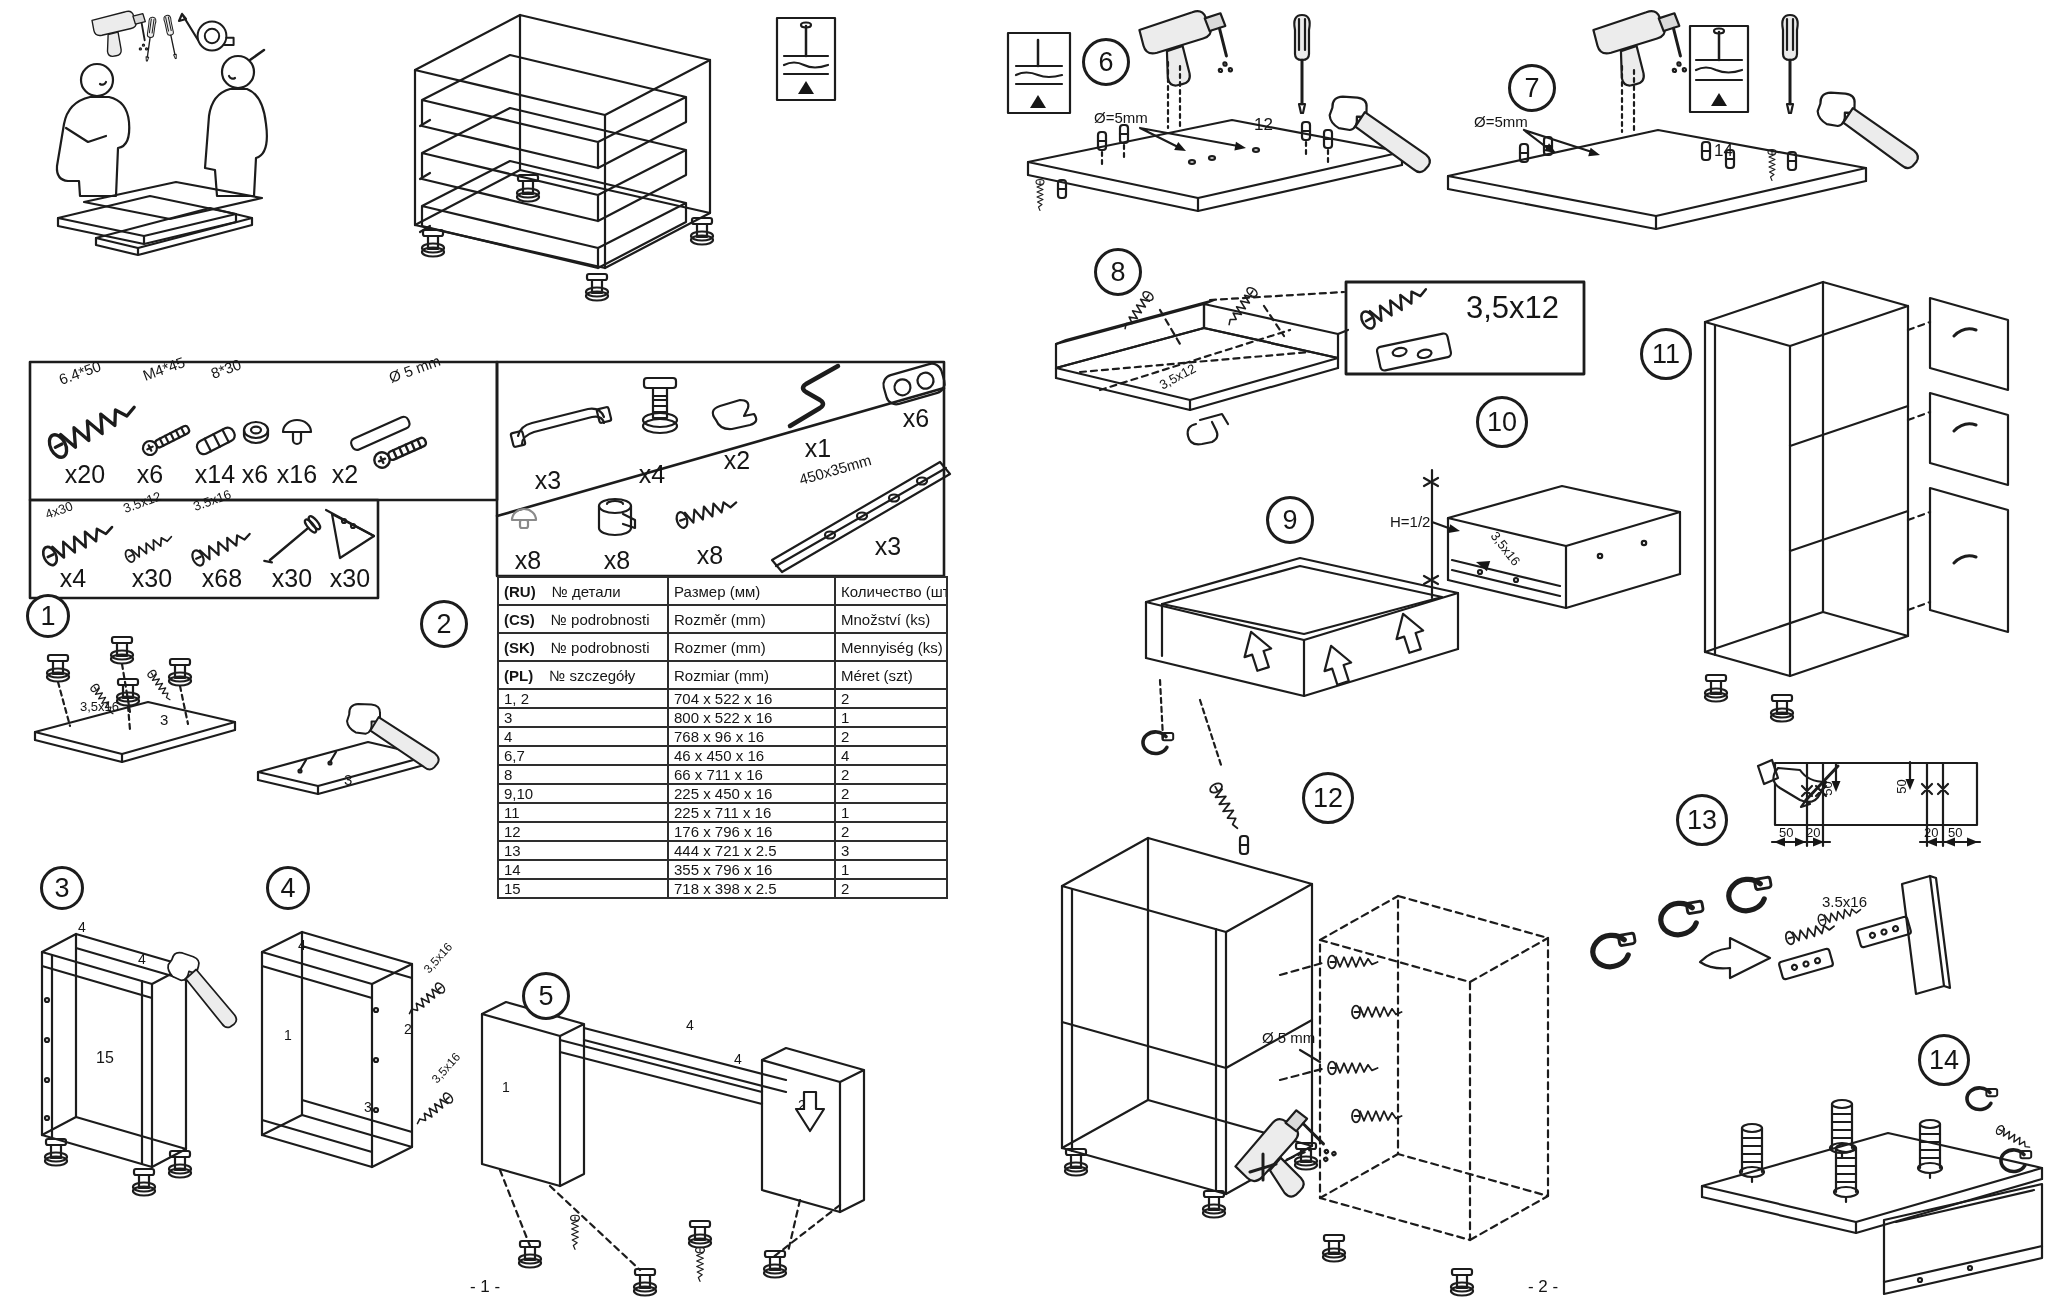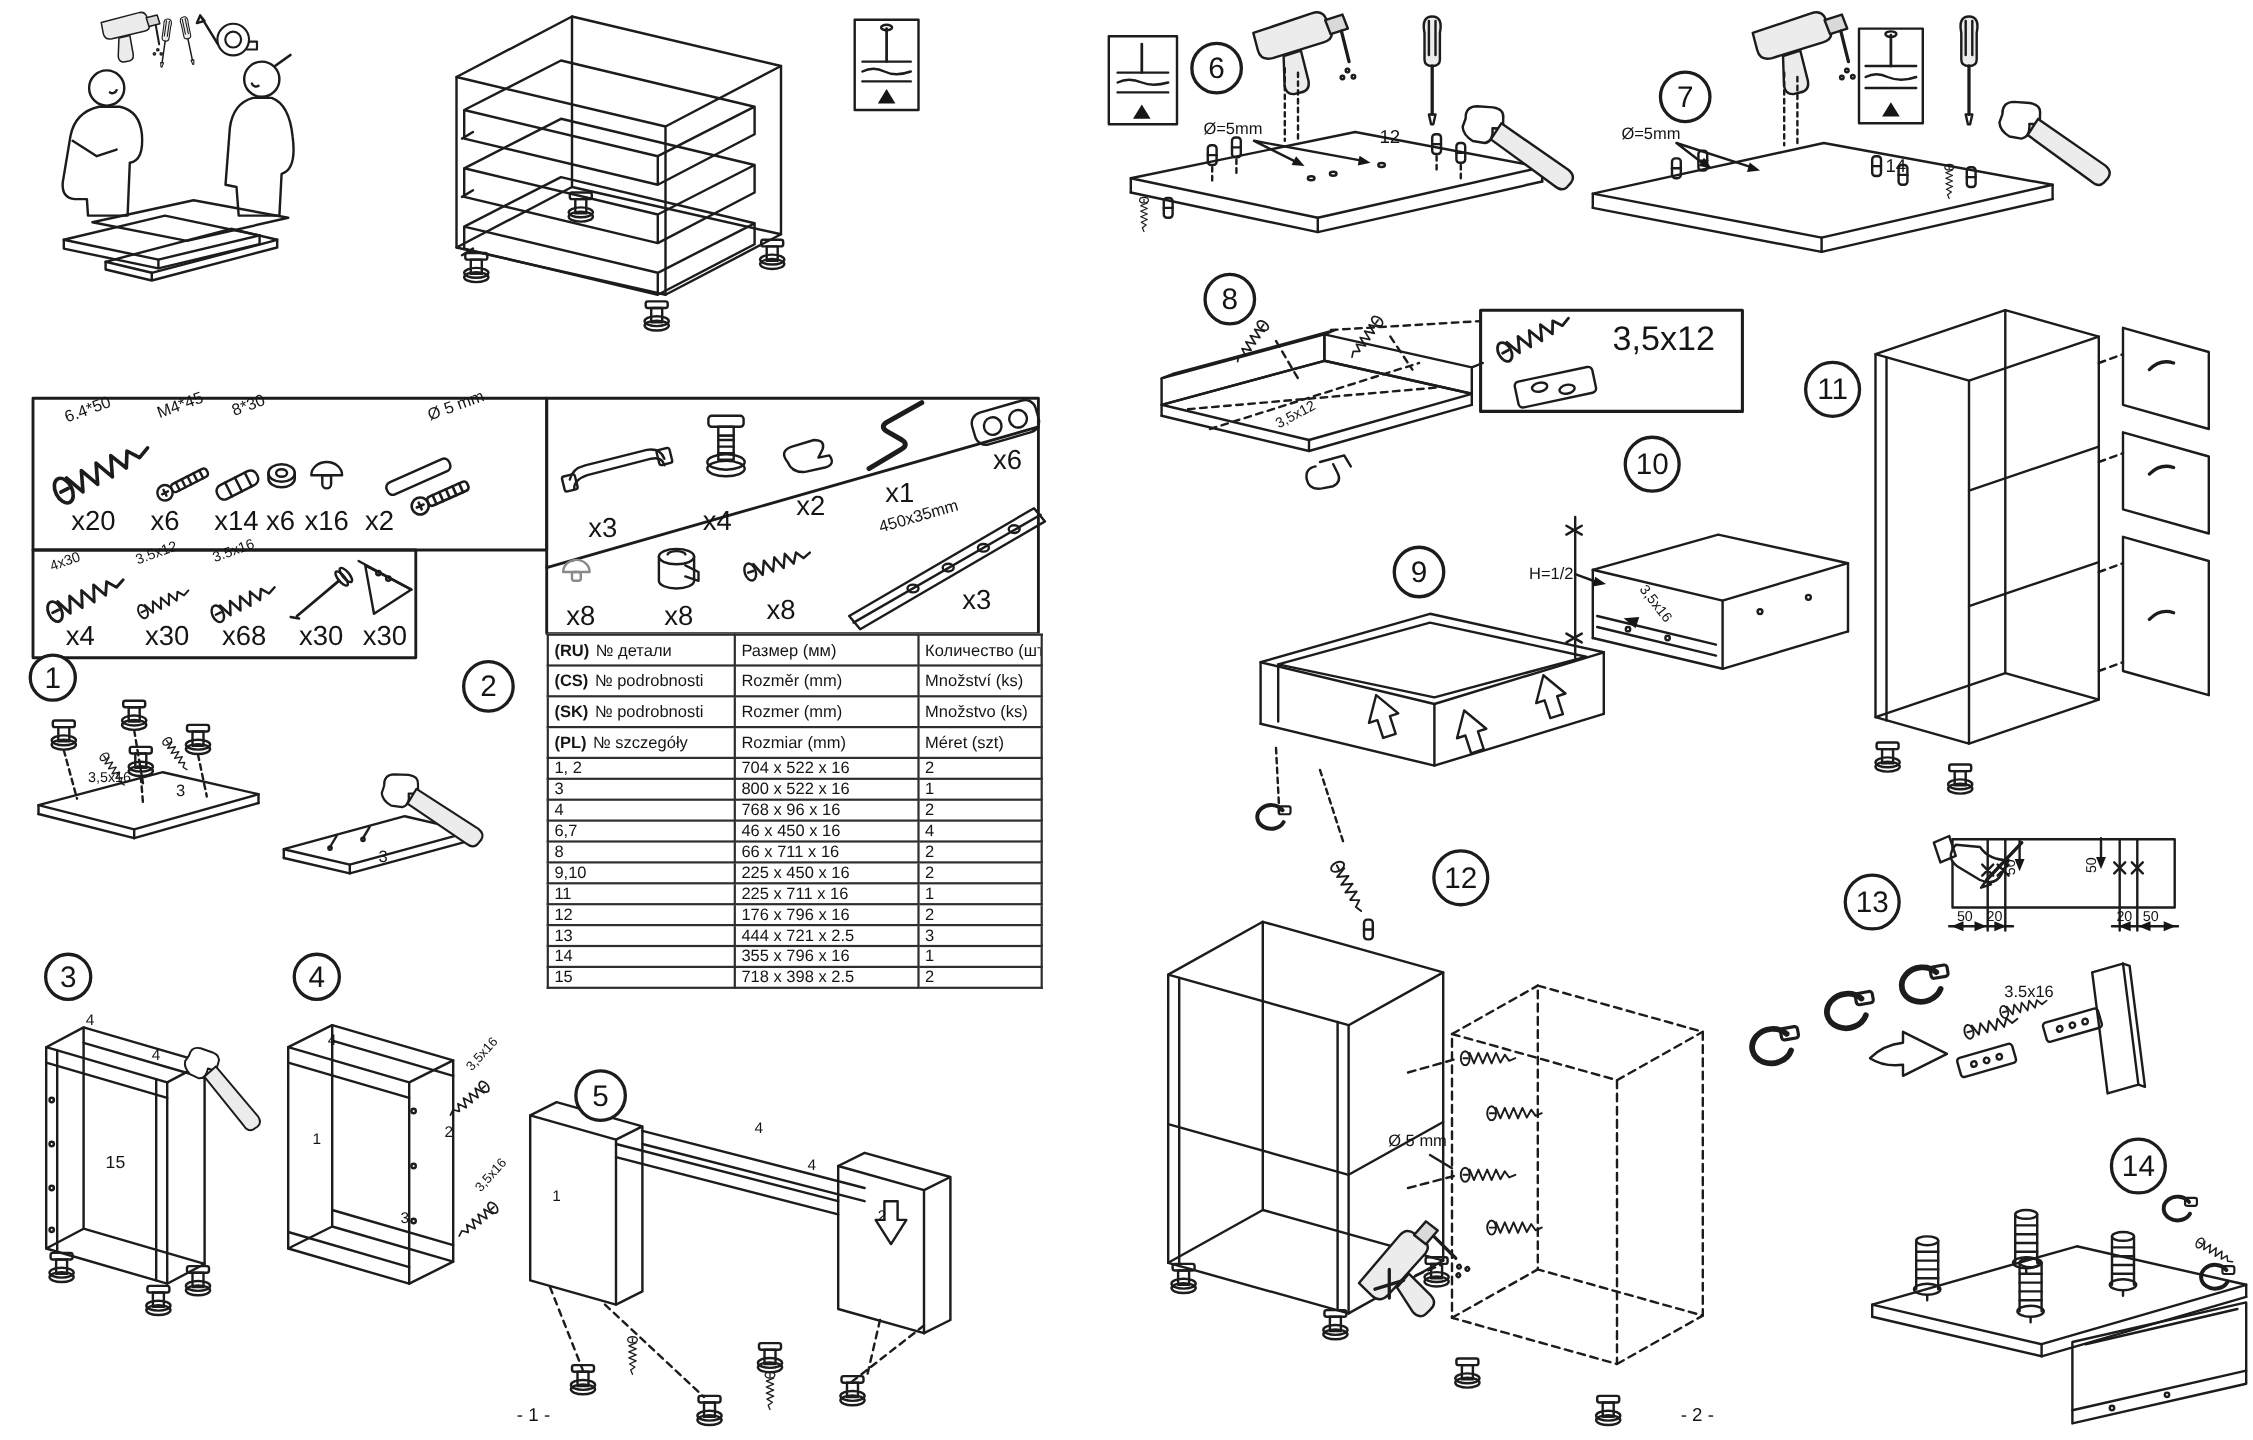--- a/index.html
+++ b/index.html
@@ -10,21 +10,21 @@
   .dim{font-size:15px}
   .dimr{transform:rotate(-20deg);transform-origin:left bottom}
   .qty{font-size:25px;transform:translateX(-50%)}
   .stepnum{position:absolute;border:3px solid #1c1c1c;border-radius:50%;background:#fff;
            display:flex;align-items:center;justify-content:center;font-size:27px;z-index:3}
   table.parts{position:absolute;left:497px;top:576px;width:449px;border-collapse:collapse;
               table-layout:fixed;background:#fff;z-index:2}
   table.parts td{border:2px solid #2e2e2e;font-size:15px;padding:0 5px;overflow:hidden;white-space:nowrap}
   table.parts tr.hd td{height:26px}
   table.parts tr.dt td{height:16px;text-align:left;font-size:15px}
-  .langcode{font-weight:bold;margin-right:6px}
+  .langcode{font-weight:bold;margin-right:16px}
   .footer{position:absolute;font-size:17px;transform:translateX(-50%)}
 </style>
 </head>
 <body>
 
 <div class="sheet">
 
 <svg class="art" width="2048" height="1309" viewBox="0 0 2048 1309">
 <defs>
   <g id="gfoot">
@@ -568,21 +568,21 @@
           <td>Количество (шт)</td>
         </tr>
   <tr class="hd">
           <td><span class="langcode">(CS)</span><span>№ podrobnosti</span></td>
           <td>Rozměr (mm)</td>
           <td>Množství  (ks)</td>
         </tr>
   <tr class="hd">
           <td><span class="langcode">(SK)</span><span>№ podrobnosti</span></td>
           <td>Rozmer (mm)</td>
-          <td>Množstvo (ks)</td>
+          <td>Mennyiség (ks)</td>
         </tr>
   <tr class="hd">
           <td><span class="langcode">(PL)</span><span>№ szczegóły</span></td>
           <td>Rozmiar (mm)</td>
           <td>Méret (szt)</td>
         </tr>
   <tr class="dt">
           <td>1, 2</td>
           <td>704 x 522 x 16</td>
           <td>2</td>

